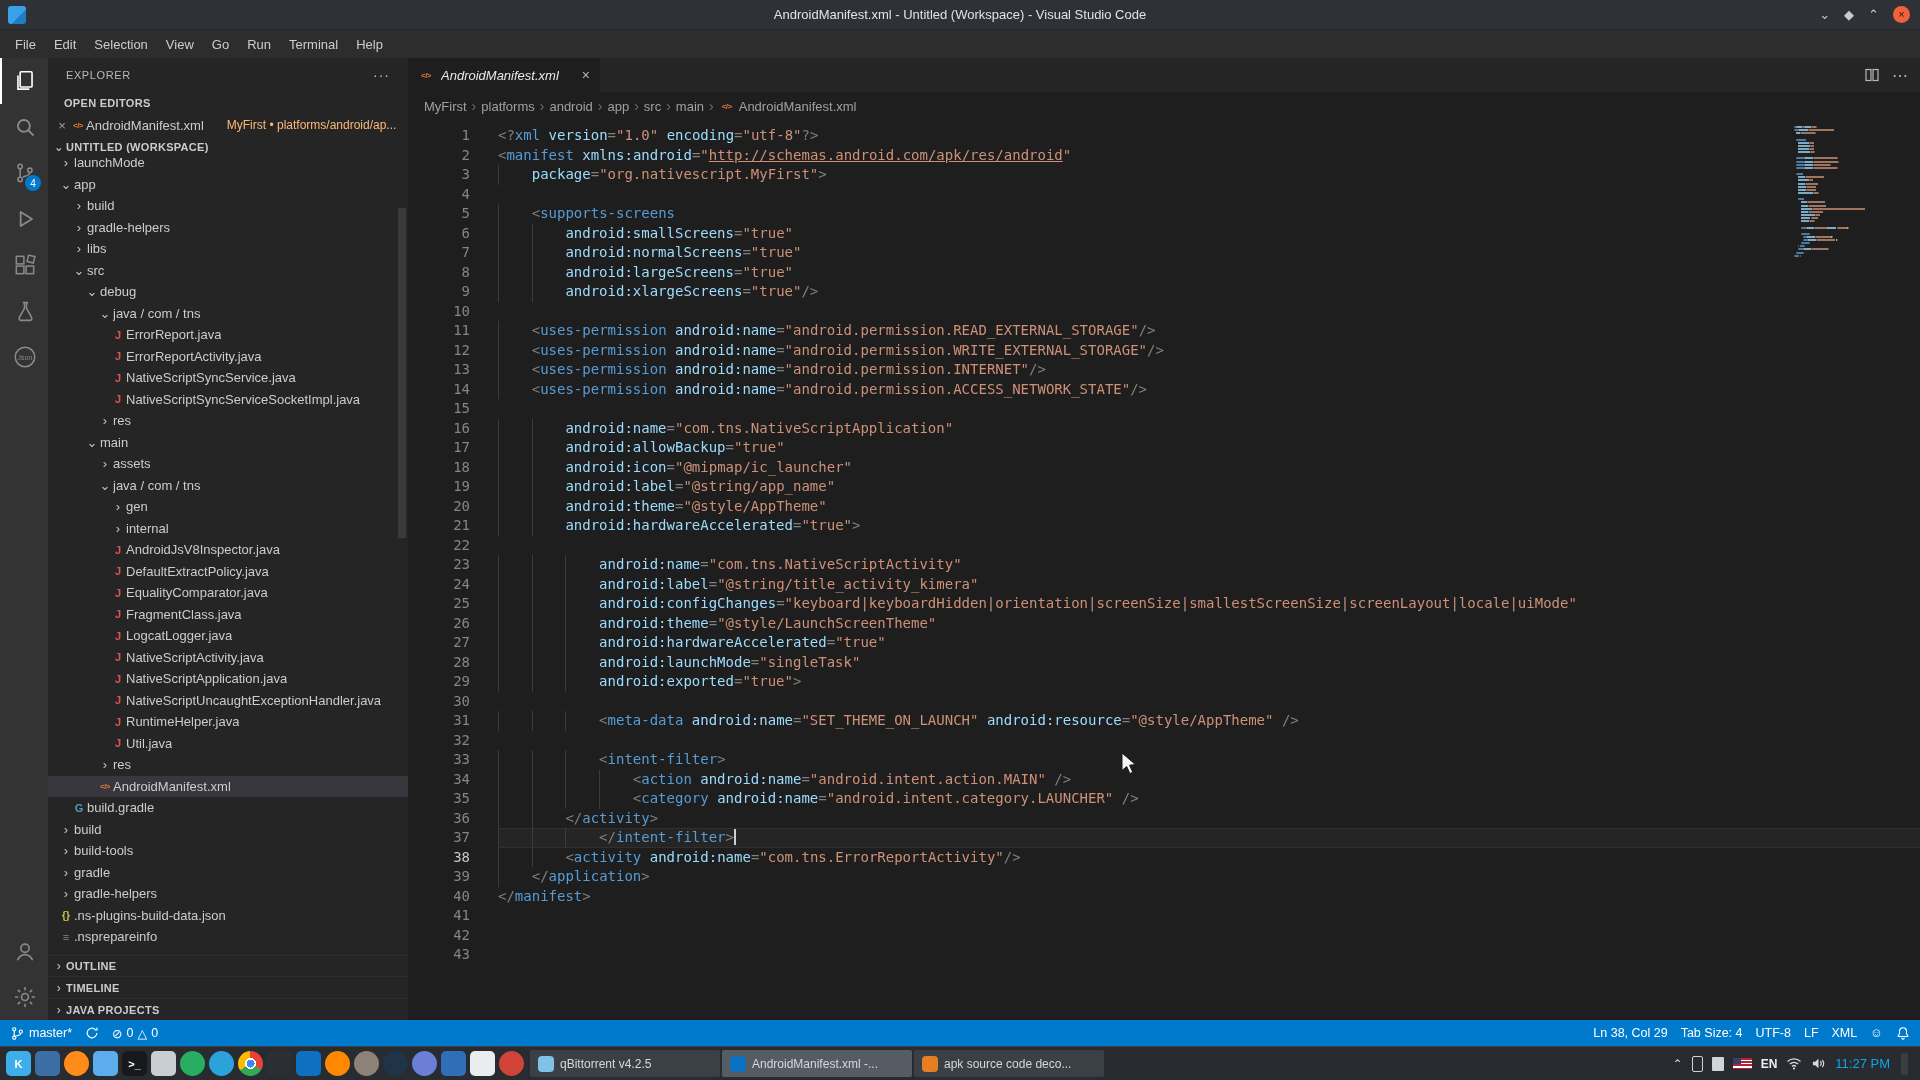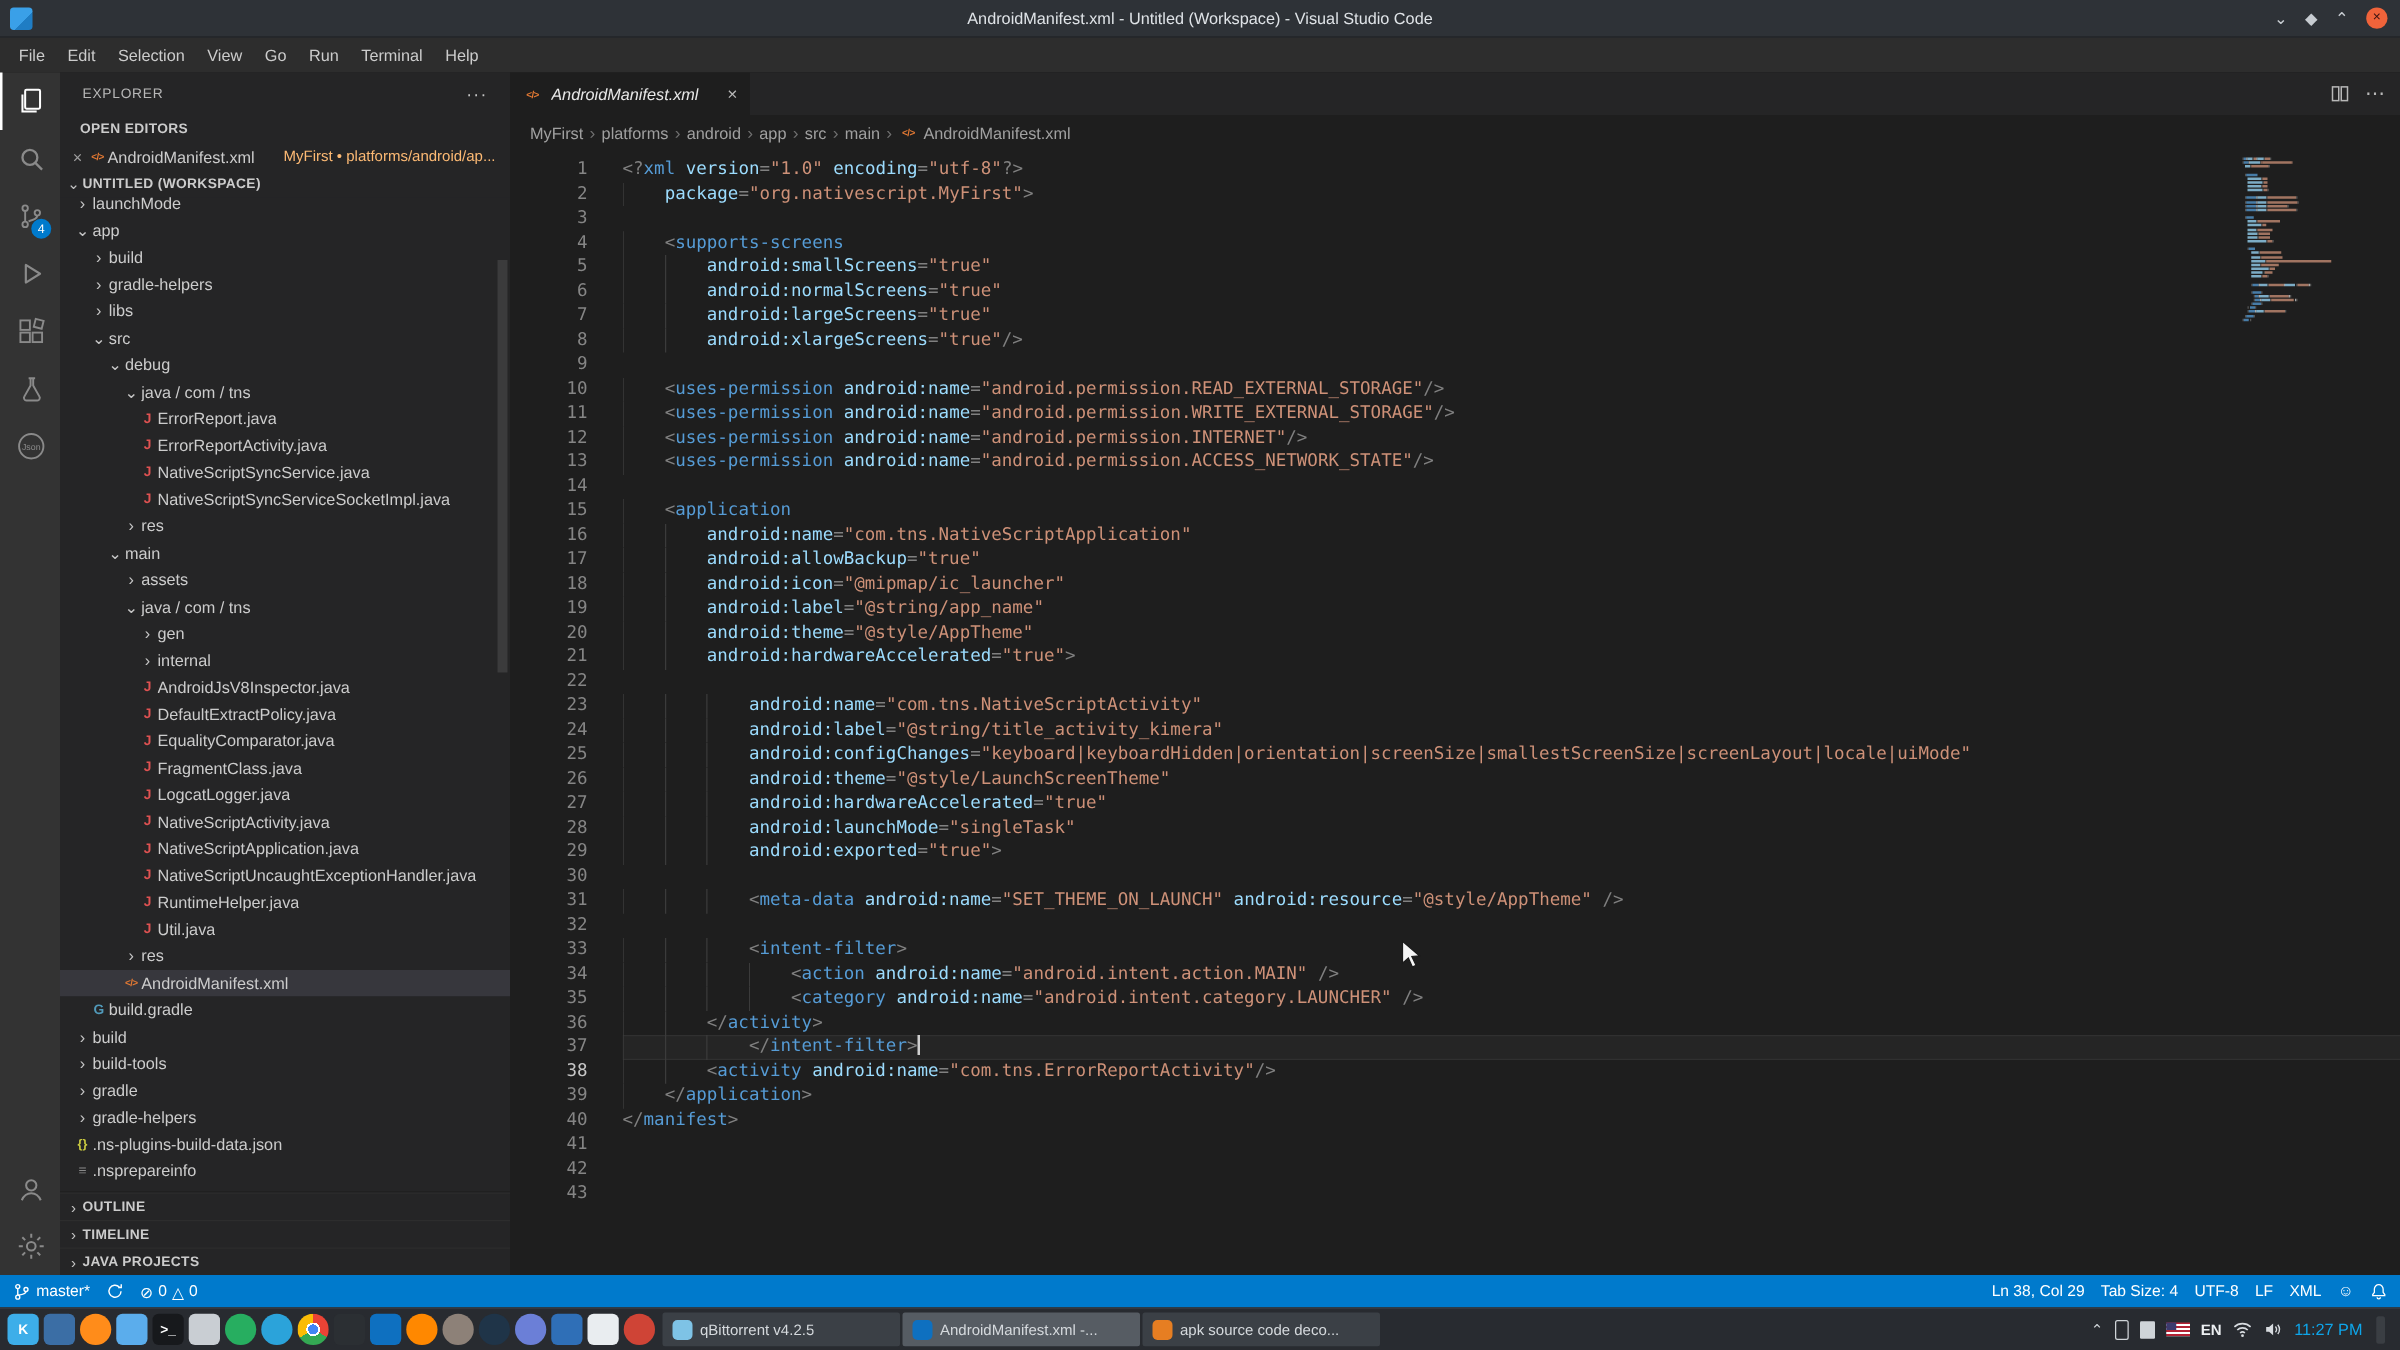--- a/index.html
+++ b/index.html
@@ -468,34 +468,34 @@
             <div class="ln-num">37</div>
             <div class="ln-num cur">38</div>
             <div class="ln-num">39</div>
             <div class="ln-num">40</div>
             <div class="ln-num">41</div>
             <div class="ln-num">42</div>
             <div class="ln-num">43</div>
           </div>
         <div class="code-lines">
             <div class="code-line"><span class="tk-p">&lt;?</span><span class="tk-t">xml</span><span class="tk-x"> </span><span class="tk-a">version</span><span class="tk-p">=</span><span class="tk-s">"1.0"</span><span class="tk-x"> </span><span class="tk-a">encoding</span><span class="tk-p">=</span><span class="tk-s">"utf-8"</span><span class="tk-p">?&gt;</span></div>
+            <div class="code-line"><span class="tk-p">&lt;</span><span class="tk-t">manifest</span><span class="tk-x"> </span><span class="tk-a">xmlns:android</span><span class="tk-p">=</span><span class="tk-s">"</span><span class="tk-l">http://schemas.android.com/apk/res/android</span><span class="tk-s">"</span></div>
             <div class="code-line"><span class="ind"></span><span class="tk-a">package</span><span class="tk-p">=</span><span class="tk-s">"org.nativescript.MyFirst"</span><span class="tk-p">&gt;</span></div>
             <div class="code-line"></div>
             <div class="code-line"><span class="ind"></span><span class="tk-p">&lt;</span><span class="tk-t">supports-screens</span></div>
             <div class="code-line"><span class="ind"></span><span class="ind"></span><span class="tk-a">android:smallScreens</span><span class="tk-p">=</span><span class="tk-s">"true"</span></div>
             <div class="code-line"><span class="ind"></span><span class="ind"></span><span class="tk-a">android:normalScreens</span><span class="tk-p">=</span><span class="tk-s">"true"</span></div>
             <div class="code-line"><span class="ind"></span><span class="ind"></span><span class="tk-a">android:largeScreens</span><span class="tk-p">=</span><span class="tk-s">"true"</span></div>
             <div class="code-line"><span class="ind"></span><span class="ind"></span><span class="tk-a">android:xlargeScreens</span><span class="tk-p">=</span><span class="tk-s">"true"</span><span class="tk-p">/&gt;</span></div>
             <div class="code-line"></div>
             <div class="code-line"><span class="ind"></span><span class="tk-p">&lt;</span><span class="tk-t">uses-permission</span><span class="tk-x"> </span><span class="tk-a">android:name</span><span class="tk-p">=</span><span class="tk-s">"android.permission.READ_EXTERNAL_STORAGE"</span><span class="tk-p">/&gt;</span></div>
             <div class="code-line"><span class="ind"></span><span class="tk-p">&lt;</span><span class="tk-t">uses-permission</span><span class="tk-x"> </span><span class="tk-a">android:name</span><span class="tk-p">=</span><span class="tk-s">"android.permission.WRITE_EXTERNAL_STORAGE"</span><span class="tk-p">/&gt;</span></div>
             <div class="code-line"><span class="ind"></span><span class="tk-p">&lt;</span><span class="tk-t">uses-permission</span><span class="tk-x"> </span><span class="tk-a">android:name</span><span class="tk-p">=</span><span class="tk-s">"android.permission.INTERNET"</span><span class="tk-p">/&gt;</span></div>
             <div class="code-line"><span class="ind"></span><span class="tk-p">&lt;</span><span class="tk-t">uses-permission</span><span class="tk-x"> </span><span class="tk-a">android:name</span><span class="tk-p">=</span><span class="tk-s">"android.permission.ACCESS_NETWORK_STATE"</span><span class="tk-p">/&gt;</span></div>
             <div class="code-line"></div>
-            <div class="code-line"><span class="ind"></span><span class="tk-p">&lt;</span><span class="tk-t">application</span></div>
             <div class="code-line"><span class="ind"></span><span class="ind"></span><span class="tk-a">android:name</span><span class="tk-p">=</span><span class="tk-s">"com.tns.NativeScriptApplication"</span></div>
             <div class="code-line"><span class="ind"></span><span class="ind"></span><span class="tk-a">android:allowBackup</span><span class="tk-p">=</span><span class="tk-s">"true"</span></div>
             <div class="code-line"><span class="ind"></span><span class="ind"></span><span class="tk-a">android:icon</span><span class="tk-p">=</span><span class="tk-s">"@mipmap/ic_launcher"</span></div>
             <div class="code-line"><span class="ind"></span><span class="ind"></span><span class="tk-a">android:label</span><span class="tk-p">=</span><span class="tk-s">"@string/app_name"</span></div>
             <div class="code-line"><span class="ind"></span><span class="ind"></span><span class="tk-a">android:theme</span><span class="tk-p">=</span><span class="tk-s">"@style/AppTheme"</span></div>
             <div class="code-line"><span class="ind"></span><span class="ind"></span><span class="tk-a">android:hardwareAccelerated</span><span class="tk-p">=</span><span class="tk-s">"true"</span><span class="tk-p">&gt;</span></div>
             <div class="code-line"></div>
             <div class="code-line"><span class="ind"></span><span class="ind"></span><span class="ind"></span><span class="tk-a">android:name</span><span class="tk-p">=</span><span class="tk-s">"com.tns.NativeScriptActivity"</span></div>
             <div class="code-line"><span class="ind"></span><span class="ind"></span><span class="ind"></span><span class="tk-a">android:label</span><span class="tk-p">=</span><span class="tk-s">"@string/title_activity_kimera"</span></div>
             <div class="code-line"><span class="ind"></span><span class="ind"></span><span class="ind"></span><span class="tk-a">android:configChanges</span><span class="tk-p">=</span><span class="tk-s">"keyboard|keyboardHidden|orientation|screenSize|smallestScreenSize|screenLayout|locale|uiMode"</span></div>

